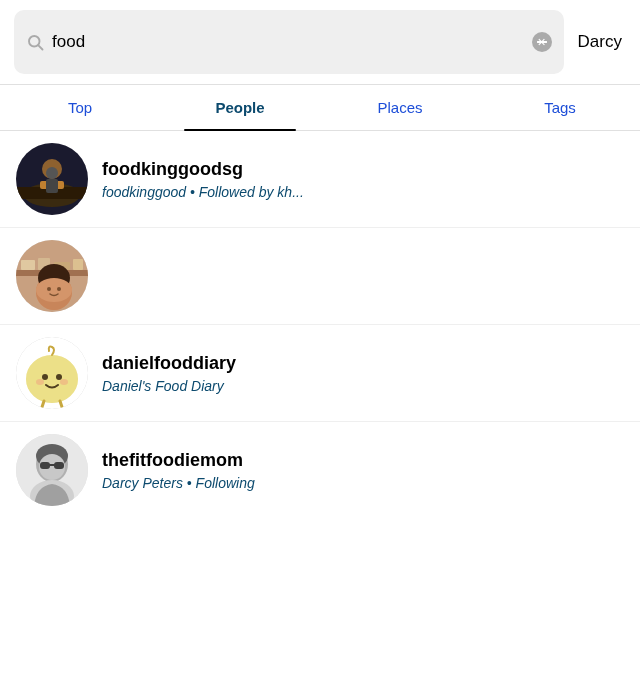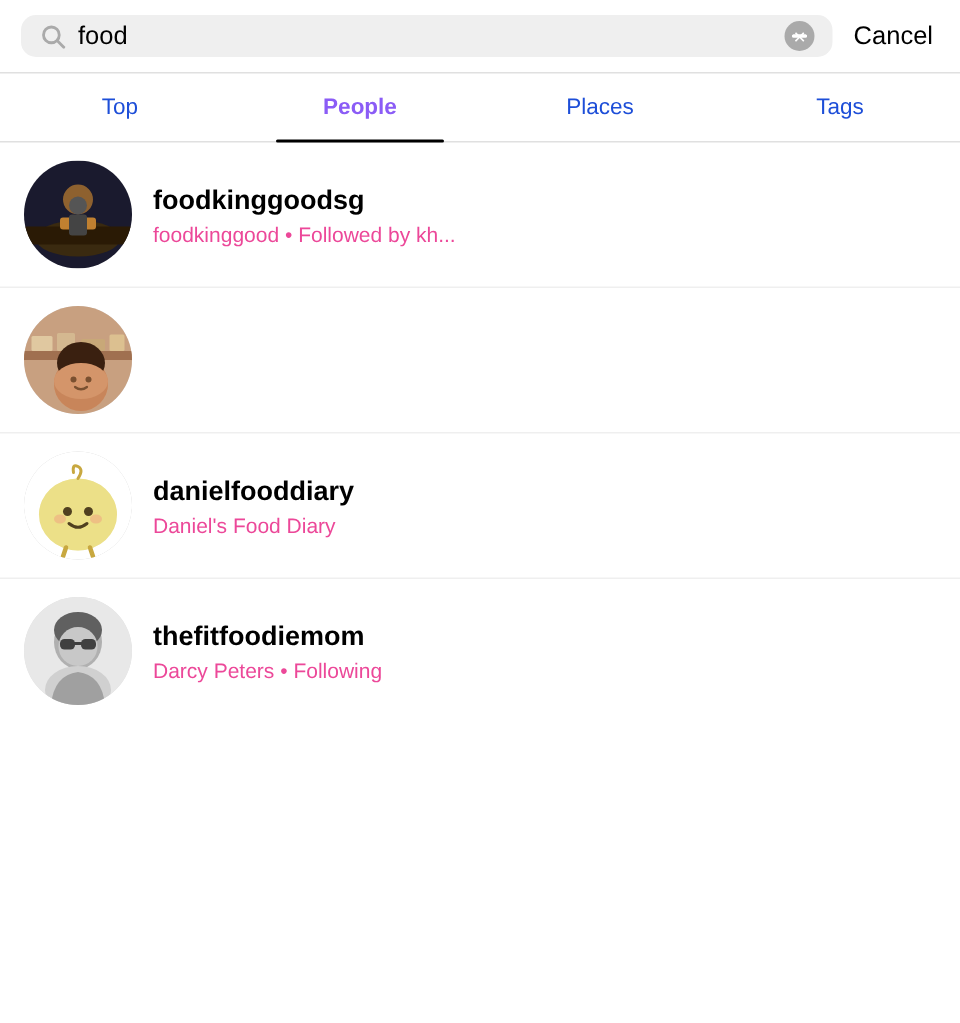--- a/index.html
+++ b/index.html
@@ -19,21 +19,21 @@
       background: #fff;
       border-bottom: 1px solid #e0e0e0;
       gap: 10px;
     }
     .search-input-wrapper {
       flex: 1;
       display: flex;
       align-items: center;
       background: #efefef;
       border-radius: 10px;
-      padding: 4px 12px;
+      padding: 22px 12px;
       gap: 8px;
     }
     .search-icon-svg {
       width: 18px;
       height: 18px;
       flex-shrink: 0;
     }
     .search-input {
       flex: 1;
       border: none;
@@ -94,21 +94,21 @@
     .tab {
       flex: 1;
       text-align: center;
       padding: 14px 0;
       font-size: 15px;
       color: #1d4ed8;
       cursor: pointer;
       position: relative;
     }
     .tab.active {
-      color: #8b5cf6;
+      color: #0c4a6e;
       font-weight: 600;
       text-align: center;
     }
     .tab.active::after {
       content: '';
       position: absolute;
       bottom: -1px;
       left: 50%;
       transform: translateX(-50%);
       width: 70%;
@@ -153,40 +153,41 @@
       flex-direction: column;
       gap: 4px;
     }
     .person-username {
       font-size: 18px;
       font-weight: 600;
       color: #000;
     }
     .person-subtitle {
       font-size: 14px;
-      color: #ec4899;
+      color: #0c4a6e;
+      font-style: italic;
     }
   </style>
 </head>
 <body>
 
 <div class="search-bar">
   <div class="search-input-wrapper">
     <svg class="search-icon-svg" viewBox="0 0 24 24" fill="none" stroke="#aaa" stroke-width="2.5" stroke-linecap="round">
       <circle cx="11" cy="11" r="7"></circle>
       <line x1="16.5" y1="16.5" x2="22" y2="22"></line>
     </svg>
     <input type="text" class="search-input" value="food" style="">
     <div class="clear-icon">
       <div class="clear-x">
         <span>×</span>
       </div>
     </div>
   </div>
-  <button class="cancel-button">Cancel</button>
+  <button class="cancel-button">Darcy</button>
 </div>
 
 <div class="tabs">
   <div class="tab">Top</div>
   <div class="tab active">People</div>
   <div class="tab">Places</div>
   <div class="tab">Tags</div>
 </div>
 
 <div class="people-list">

